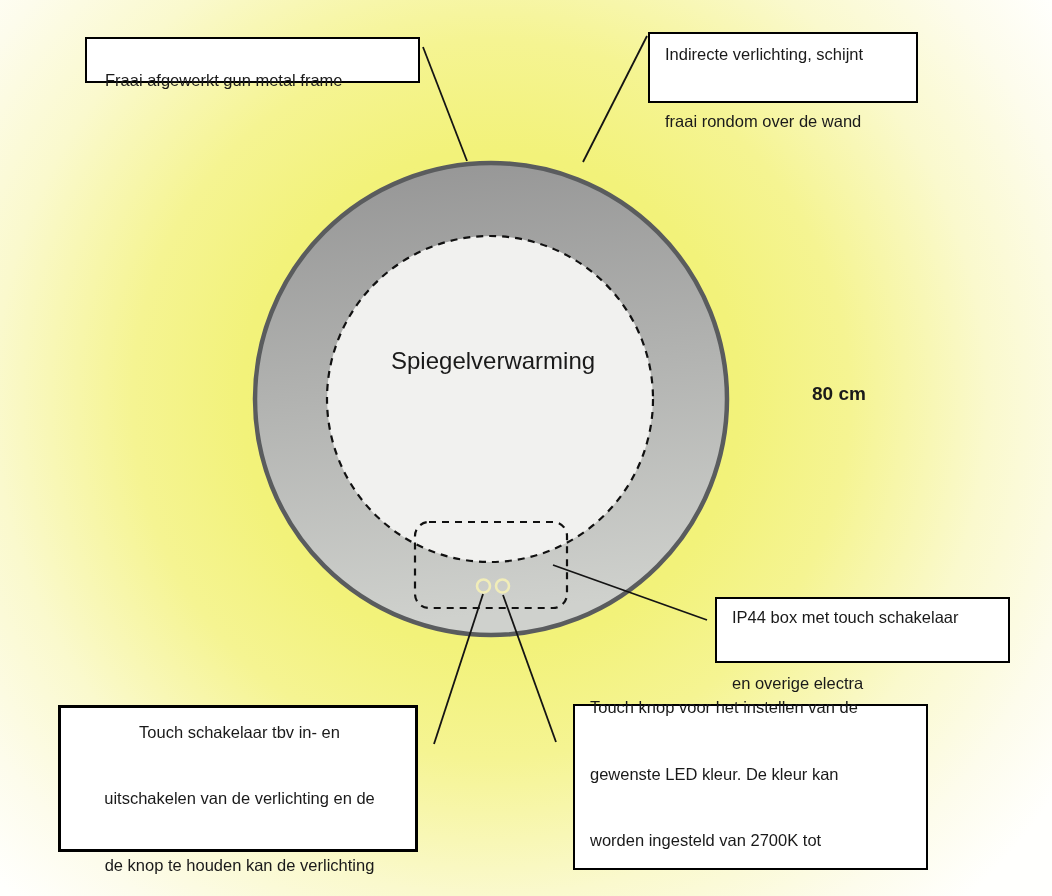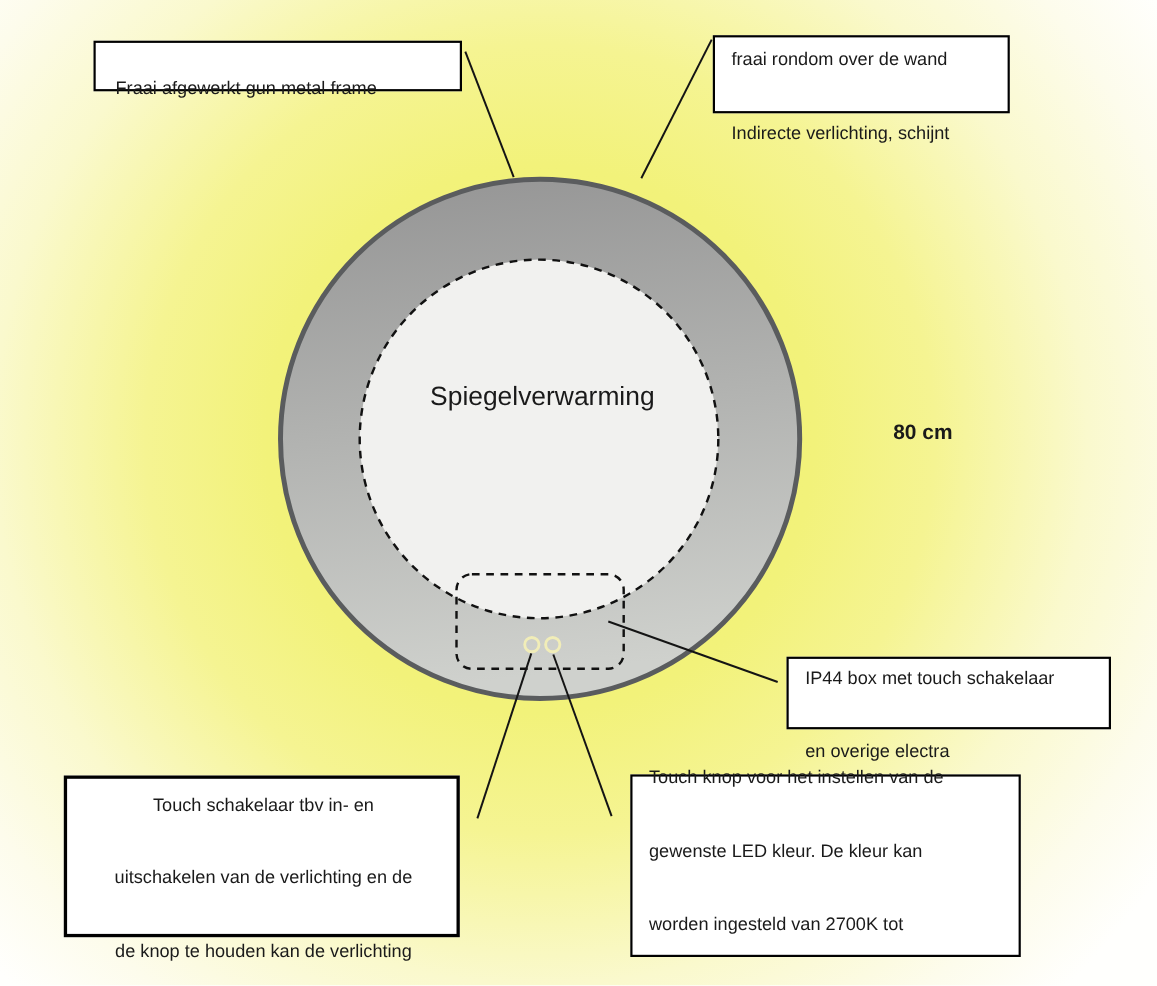--- a/index.html
+++ b/index.html
@@ -70,22 +70,22 @@
 
   <div class="free-label label-heating">Spiegelverwarming</div>
 
   <div class="free-label label-diameter">80 cm</div>
 
   <div class="callout-box box-frame">
     <div class="line">Fraai afgewerkt gun metal frame</div>
   </div>
 
   <div class="callout-box box-indirect">
+    <div class="line">Indirecte verlichting, schijnt</div>
     <div class="line">fraai rondom over de wand</div>
-    <div class="line">Indirecte verlichting, schijnt</div>
   </div>
 
   <div class="callout-box box-ip44">
     <div class="line">IP44 box met touch schakelaar</div>
     <div class="line">en overige electra</div>
   </div>
 
   <div class="callout-box box-touchswitch">
     <div class="line">Touch schakelaar tbv in- en</div>
     <div class="line">uitschakelen van de verlichting en de</div>

